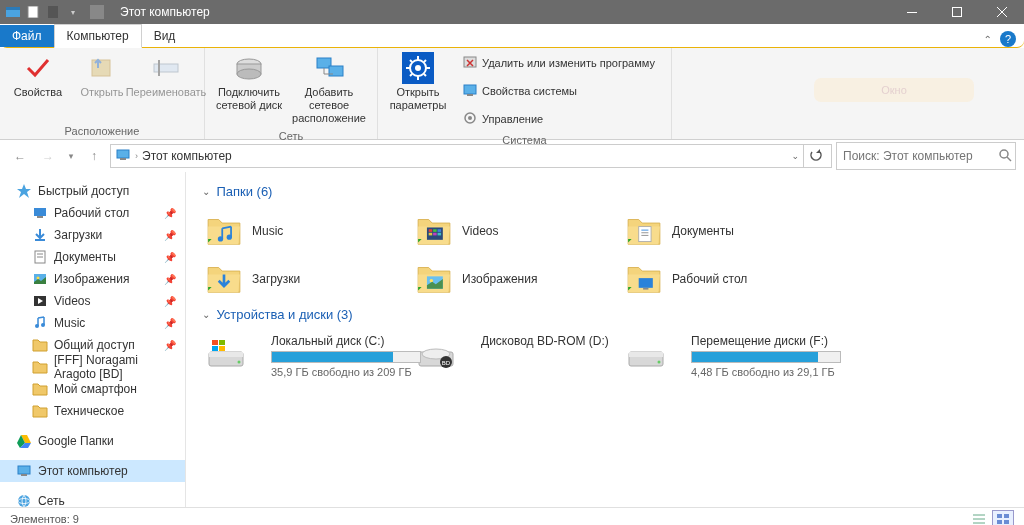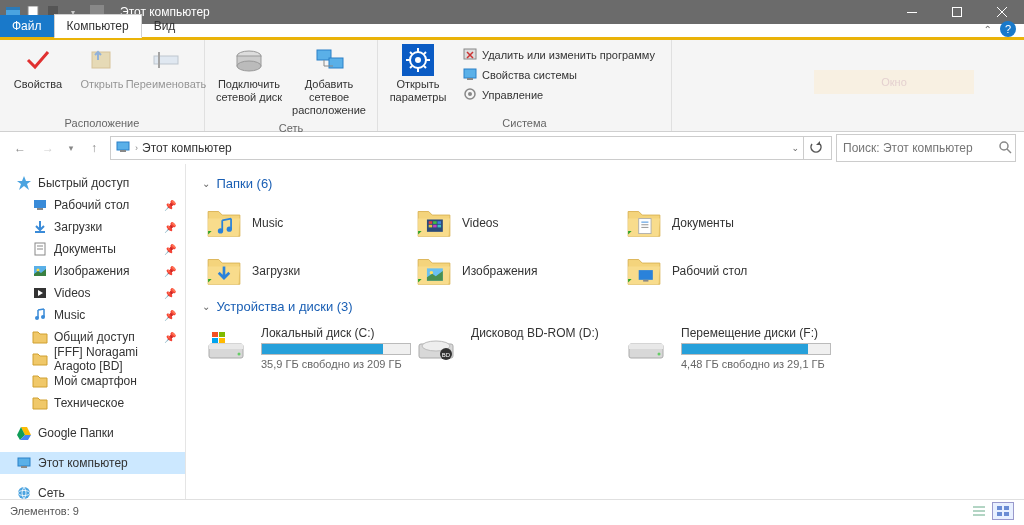--- a/index.html
+++ b/index.html
@@ -4,36 +4,36 @@
 <style>
 * { margin:0; padding:0; box-sizing:border-box; font-family:"Segoe UI",Arial,sans-serif; }
 body { width:1024px; height:525px; background:#fff; overflow:hidden; font-size:12px; color:#333; }
 .titlebar { height:24px; background:#6b6b6b; display:flex; align-items:center; color:#fff; }
 .titlebar .icons { display:flex; gap:6px; padding:0 6px; align-items:center; }
 .titlebar .icons span { width:14px; height:14px; display:inline-flex; align-items:center; justify-content:center; }
 .titlebar .sep { width:1px; height:14px; background:#888; margin:0 4px; }
 .titlebar .title { padding-left:6px; font-size:12px; }
 .winbtns { margin-left:auto; display:flex; }
 .winbtn { width:45px; height:24px; display:flex; align-items:center; justify-content:center; color:#fff; }
-.ribbon-tabs { height:16px; background:#fff; display:flex; border-bottom:3px solid #eab308; align-items:flex-end; }
+.ribbon-tabs { height:24px; background:#fff; display:flex; border-bottom:1px solid #eab308; align-items:flex-end;border-radius:7px; }
 .ribbon-tab { padding:4px 12px; font-size:12px; cursor:pointer; }
 .ribbon-tab.file { background:#1979ca; color:#fff; }
 .ribbon-tab.active { border:1px solid #d0d0d0; border-bottom:1px solid #fff; background:#fff; margin-bottom:-1px; }
 .ribbon-right { margin-left:auto; display:flex; align-items:center; gap:8px; padding-right:8px; }
 .help-icon { width:16px; height:16px; border-radius:50%; background:#1979ca; color:#fff; display:flex; align-items:center; justify-content:center; font-size:11px; }
 .ribbon { height:92px; background:#f5f5f5; border-bottom:1px solid #d0d0d0; display:flex; position:relative; }
 .rgroup { display:flex; flex-direction:column; align-items:center; border-right:1px solid #e0e0e0; padding:2px 8px 0; }
 .rgroup-items { display:flex; gap:4px; flex:1; }
 .ritem { display:flex; flex-direction:column; align-items:center; width:60px; padding:2px; text-align:center; font-size:11px; line-height:1.2; cursor:pointer; }
 .ritem.disabled { opacity:.5; }
 .ritem .ricon { width:32px; height:32px; margin-bottom:2px; display:flex; align-items:center; justify-content:center; }
 .rgroup-label { font-size:11px; color:#666; padding:2px 0; }
-.syslist { display:flex; flex-direction:column; gap:2px; padding:4px 8px; font-size:11px; }
+.syslist { display:flex; flex-direction:column; gap:10px; padding:4px 8px; font-size:11px; }
 .syslist div { display:flex; align-items:center; gap:4px; cursor:pointer; }
-.ghost-btn { position:absolute; right:50px; top:30px; width:160px; height:24px; background:#fde9c6; opacity:.4; display:flex; align-items:center; justify-content:center; font-size:11px; color:#c99; }
+.ghost-btn { position:absolute; right:50px; top:30px; width:160px; height:24px; background:#fde9c6; opacity:.4; display:flex; align-items:center; justify-content:center; font-size:11px; color:#c99;border-radius:7px; }
 .navbar { height:32px; display:flex; align-items:center; padding:4px 8px; gap:4px; }
 .navbtn { width:24px; height:24px; display:flex; align-items:center; justify-content:center; color:#888; cursor:pointer; }
 .addrbar { flex:1; height:24px; border:1px solid #ccc; display:flex; align-items:center; padding:0 4px; gap:4px; }
 .addrbar .crumb { display:flex; align-items:center; gap:4px; font-size:12px; }
 .addrbar .spacer { flex:1; }
 .refresh { width:24px; border-left:1px solid #ccc; height:100%; display:flex; align-items:center; justify-content:center; }
 .searchbox { width:180px; height:28px; border:1px solid #ccc; display:flex; align-items:center; padding:0 6px; }
 .searchbox input { border:none; flex:1; outline:none; font-size:12px; color:#999; }
 .body { display:flex; height:335px; }
 .sidebar { width:186px; border-right:1px solid #e5e5e5; overflow-y:auto; padding:8px 0; }
@@ -42,21 +42,21 @@
 .sitem .pin { margin-left:auto; color:#999; font-size:10px; }
 .sitem.selected { background:#cce8ff; }
 .sicon { width:16px; height:16px; display:inline-flex; align-items:center; justify-content:center; }
 .content { flex:1; padding:8px 16px; overflow:auto; }
 .cgroup-hdr { color:#1a5fb4; font-size:13px; display:flex; align-items:center; gap:6px; margin:4px 0 8px; cursor:pointer; }
 .cgroup-hdr .chev { color:#666; font-size:10px; }
 .cgrid { display:flex; flex-wrap:wrap; gap:0; }
 .fitem { width:210px; height:48px; display:flex; align-items:center; gap:10px; padding:4px; cursor:pointer; }
 .fitem .ficon { width:36px; height:36px; display:flex; align-items:center; justify-content:center; }
 .fitem .flabel { font-size:12px; }
-.ditem { width:210px; display:flex; gap:15px; padding:4px; cursor:pointer; }
+.ditem { width:210px; display:flex; gap:25px; padding:4px; cursor:pointer; }
 .ditem .dicon { width:40px; height:40px; display:flex; align-items:center; justify-content:center; }
 .ditem .dinfo { flex:1; display:flex; flex-direction:column; gap:3px; }
 .ditem .dname { font-size:12px; }
 .ditem .dbar { width:150px; height:12px; border:1px solid #bbb; background:#f0f0f0; position:relative; }
 .ditem .dfill { height:100%; background:#26a0da; }
 .ditem .dtext { font-size:11px; color:#666; }
 .status { height:22px; border-top:1px solid #e0e0e0; display:flex; align-items:center; padding:0 10px; font-size:11px; color:#555; }
 .status .viewbtns { margin-left:auto; display:flex; gap:2px; }
 .status .viewbtn { width:22px; height:18px; border:1px solid transparent; display:flex; align-items:center; justify-content:center; cursor:pointer; }
 .status .viewbtn.active { border-color:#99c; background:#e8f0ff; }

